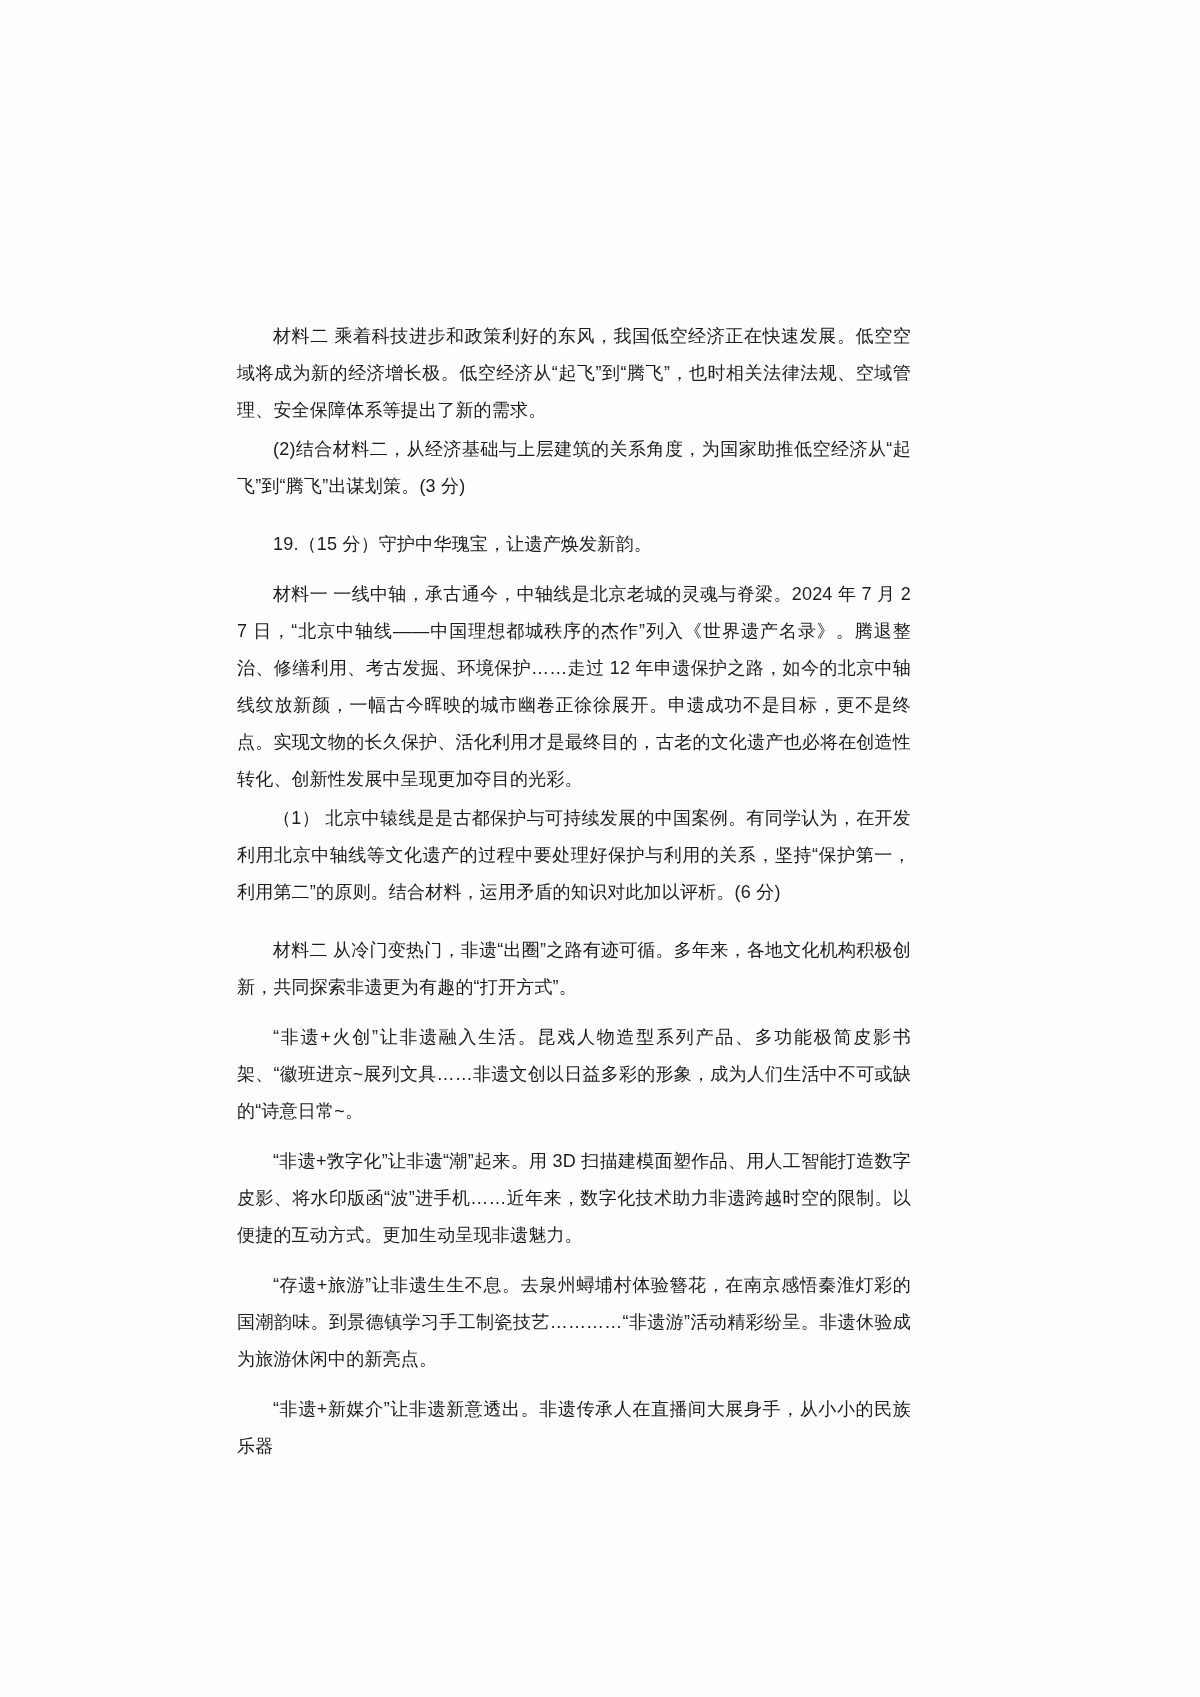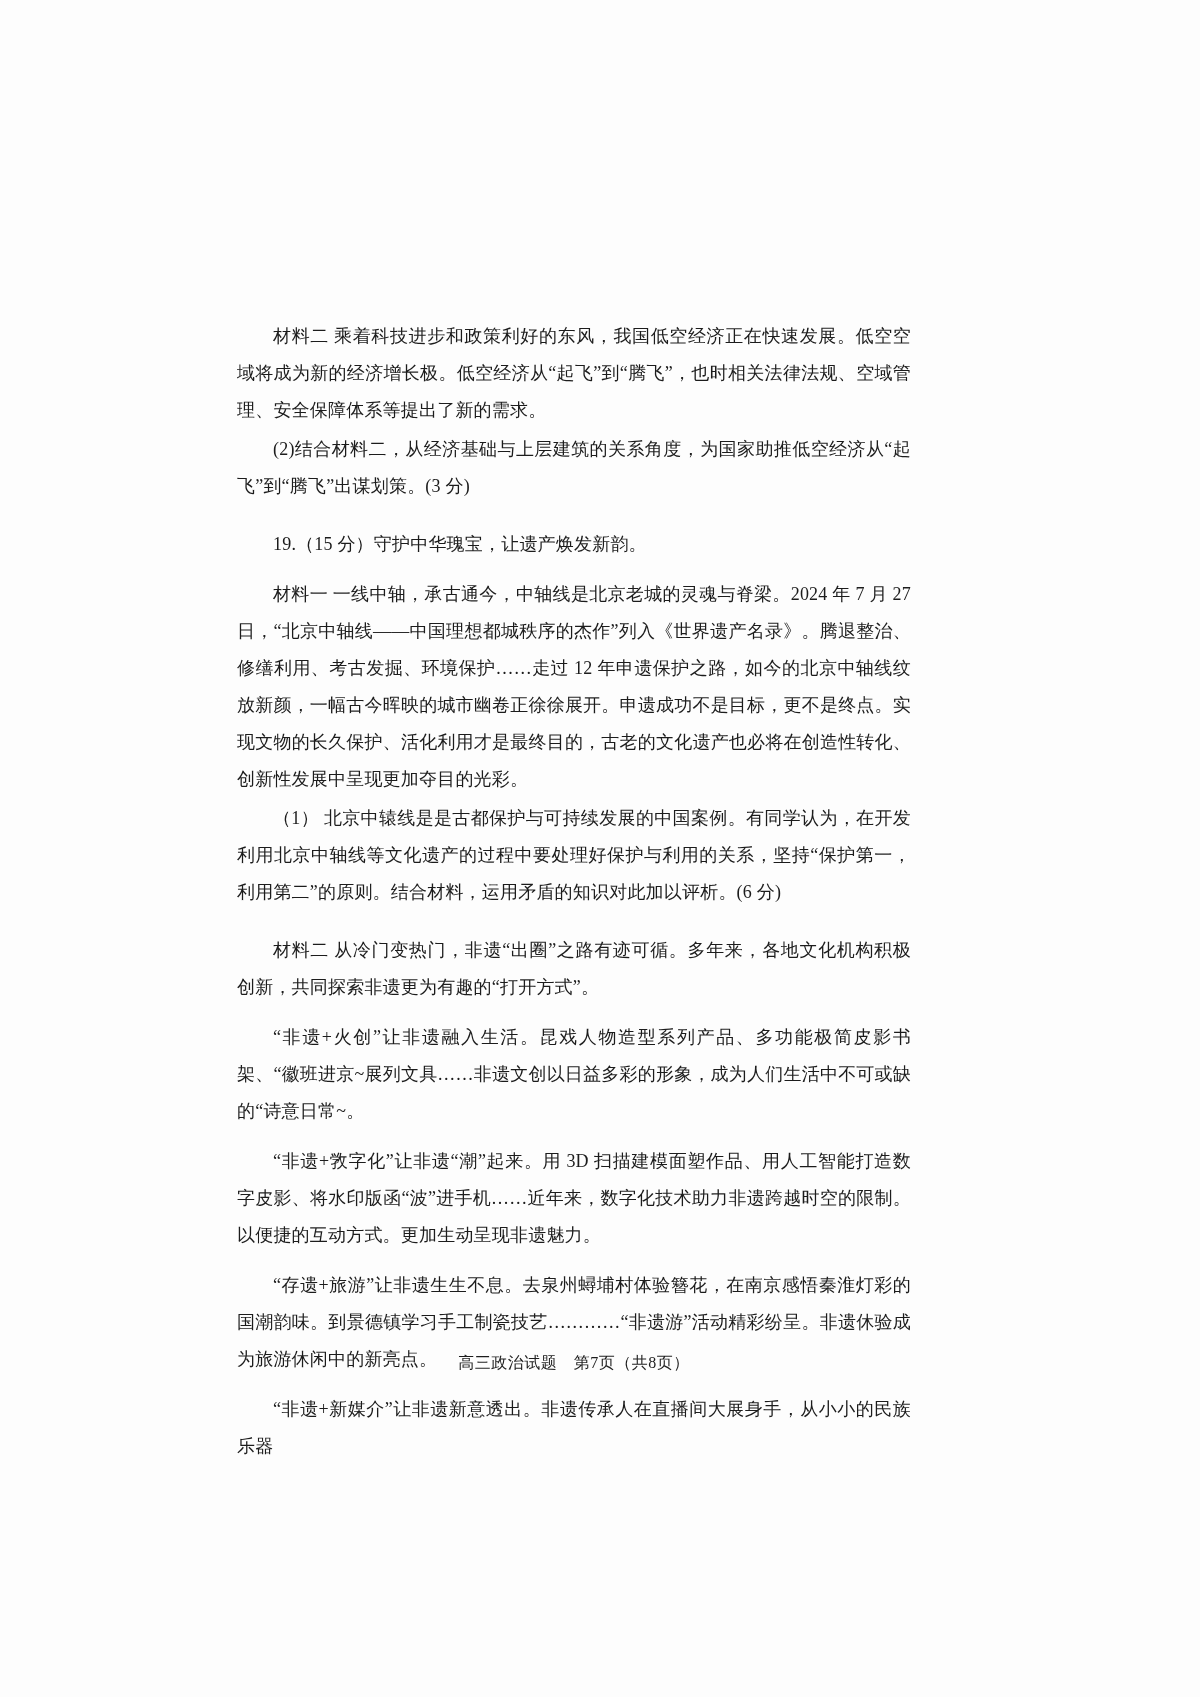--- a/index.html
+++ b/index.html
@@ -6,21 +6,21 @@
     margin: 0;
     padding: 0;
     background: #e8e8e8;
   }
   .page {
     position: relative;
     width: 1200px;
     height: 1697px;
     margin: 0 auto;
     background: #fdfdfd;
-    font-family: Liberation Serif, serif;
+    font-family: Liberation Sans, sans-serif;
     color: #1c1c1c;
     overflow: hidden;
   }
   .content {
     position: absolute;
     left: 237px;
     top: 318px;
     width: 674px;
   }
   .content p {
@@ -63,14 +63,13 @@
     <p class="gap-sm">(2)结合材料二，从经济基础与上层建筑的关系角度，为国家助推低空经济从“起飞”到“腾飞”出谋划策。(3 分)</p>
     <p class="gap-lg">19.（15 分）守护中华瑰宝，让遗产焕发新韵。</p>
     <p>材料一  一线中轴，承古通今，中轴线是北京老城的灵魂与脊梁。2024 年 7 月 27 日，“北京中轴线——中国理想都城秩序的杰作”列入《世界遗产名录》。腾退整治、修缮利用、考古发掘、环境保护……走过 12 年申遗保护之路，如今的北京中轴线纹放新颜，一幅古今晖映的城市幽卷正徐徐展开。申遗成功不是目标，更不是终点。实现文物的长久保护、活化利用才是最终目的，古老的文化遗产也必将在创造性转化、创新性发展中呈现更加夺目的光彩。</p>
     <p class="gap-sm">（1） 北京中辕线是是古都保护与可持续发展的中国案例。有同学认为，在开发利用北京中轴线等文化遗产的过程中要处理好保护与利用的关系，坚持“保护第一，利用第二”的原则。结合材料，运用矛盾的知识对此加以评析。(6 分)</p>
     <p class="gap-lg">材料二  从冷门变热门，非遗“出圈”之路有迹可循。多年来，各地文化机构积极创新，共同探索非遗更为有趣的“打开方式”。</p>
     <p>“非遗+火创”让非遗融入生活。昆戏人物造型系列产品、多功能极简皮影书架、“徽班进京~展列文具……非遗文创以日益多彩的形象，成为人们生活中不可或缺的“诗意日常~。</p>
     <p>“非遗+敩字化”让非遗“潮”起来。用 3D 扫描建模面塑作品、用人工智能打造数字皮影、将水印版函“波”进手机……近年来，数字化技术助力非遗跨越时空的限制。以便捷的互动方式。更加生动呈现非遗魅力。</p>
     <p>“存遗+旅游”让非遗生生不息。去泉州蟳埔村体验簪花，在南京感悟秦淮灯彩的国潮韵味。到景德镇学习手工制瓷技艺…………“非遗游”活动精彩纷呈。非遗休验成为旅游休闲中的新亮点。</p>
     <p>“非遗+新媒介”让非遗新意透出。非遗传承人在直播间大展身手，从小小的民族乐器</p>
   </div>
-  <div class="footer">高三政治试题　第7页（共8页）</div>
 </div>
 
 </body></html>

